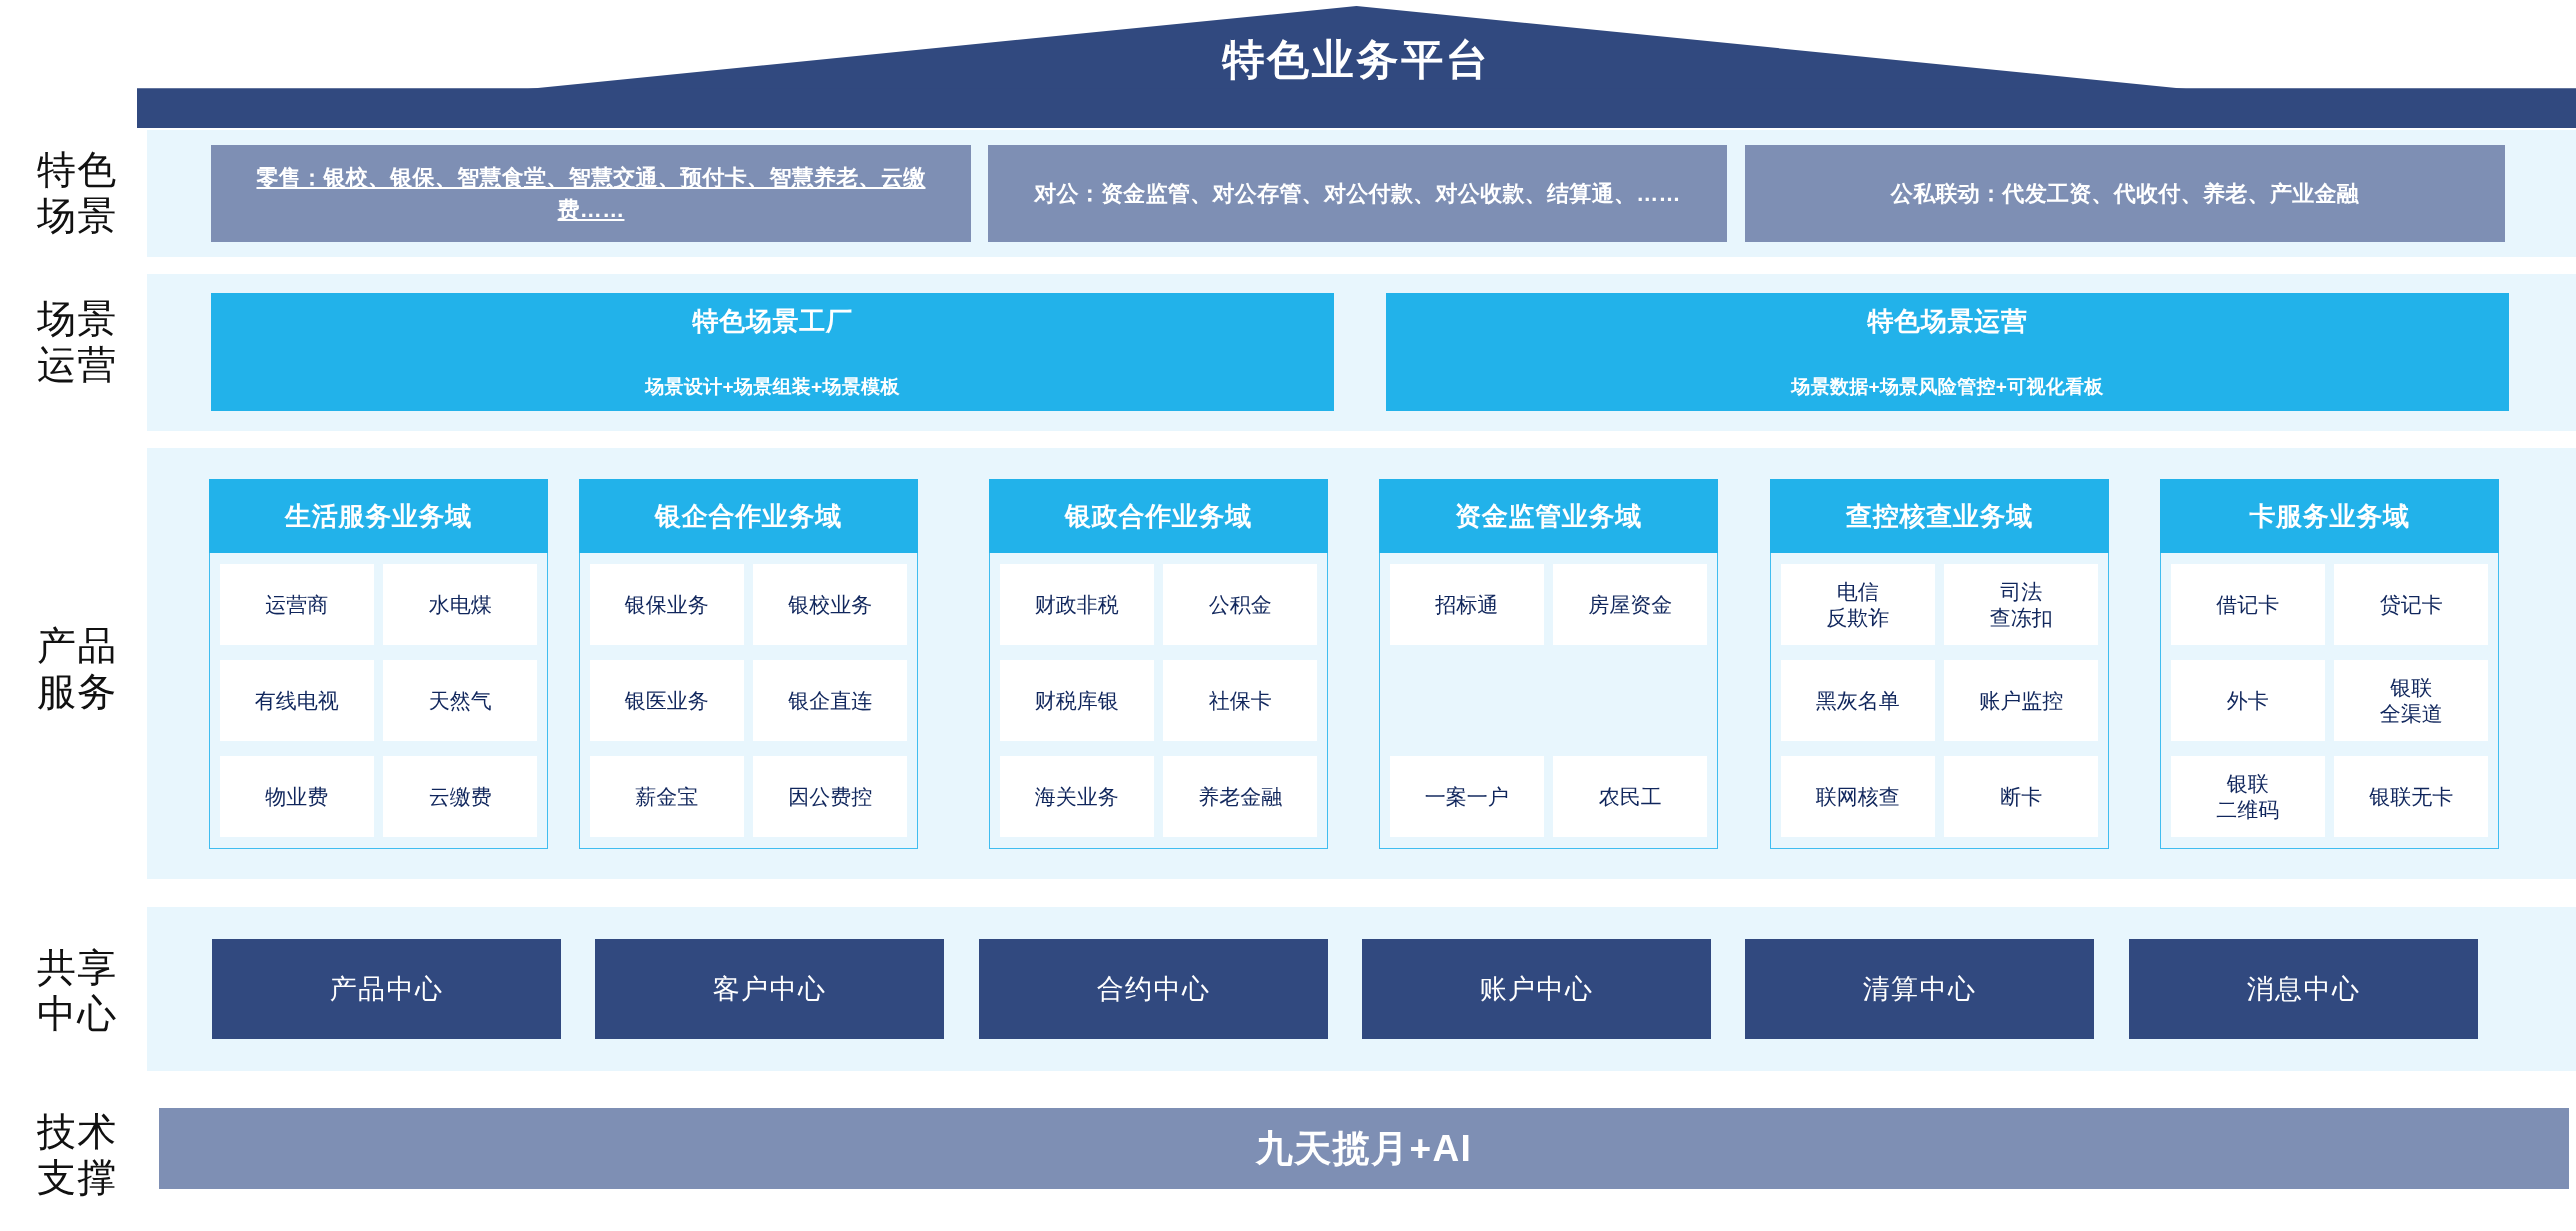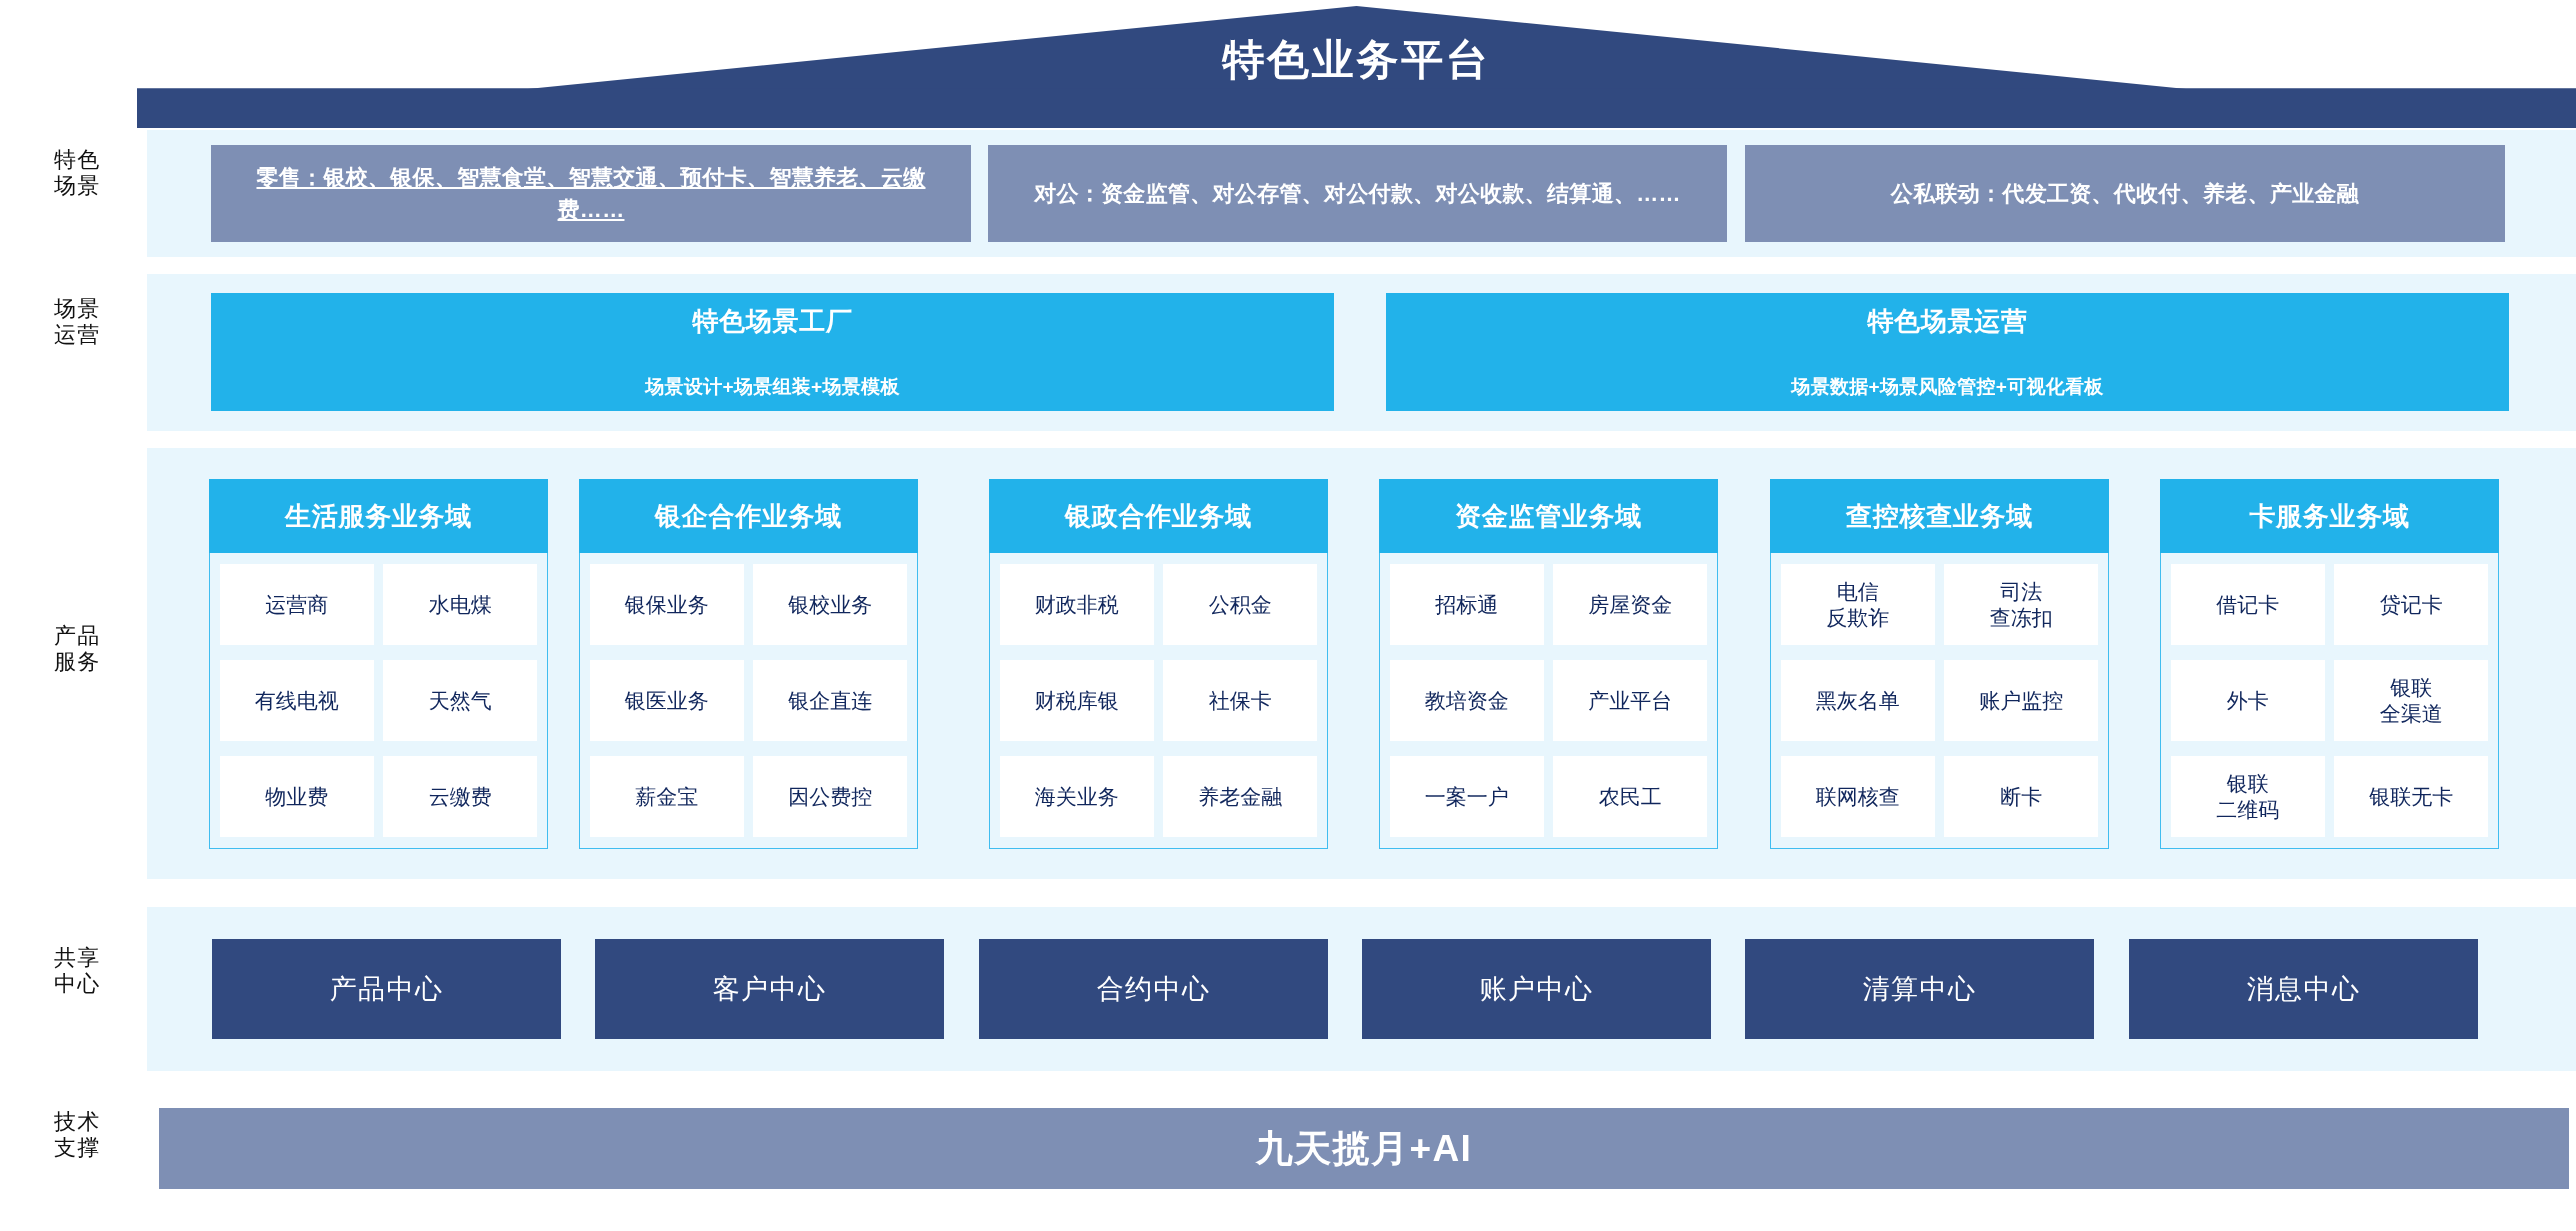--- a/index.html
+++ b/index.html
@@ -18,21 +18,21 @@
     position: absolute; left: 0; top: 31.5px; width: 100%;
     text-align: center; color: #ffffff;
     font-size: 42px; font-weight: bold; letter-spacing: 2.7px;
     line-height: 1.1;
   }
 
   
   .row-label {
     position: absolute; left: 12.3px; width: 130px;
     text-align: center; color: #111111;
-    font-size: 22px; font-weight: normal; line-height: 1.18;
+    font-size: 39px; font-weight: normal; line-height: 1.18;
     letter-spacing: 1.4px;
   }
 
   
   .band { position: absolute; left: 147px; width: 2429px; background: #e8f6fd; }
 
   
   .scen-box {
     position: absolute; background: #7e8fb4; color: #ffffff;
     display: flex; align-items: center; justify-content: center;
@@ -176,24 +176,20 @@
       </div>
     </div>
   </div>
 
   <div class="dom-col" style="left:1379px;">
     <div class="dom-head">资金监管业务域</div>
     <div class="dom-body">
       <div class="dom-row">
         <div class="dom-cell" style="white-space: pre-line;">招标通</div>
         <div class="dom-cell" style="white-space: pre-line;">房屋资金</div>
-      </div>
-      <div class="dom-row">
-        <div class="dom-cell" style="white-space: pre-line;">教培资金</div>
-        <div class="dom-cell" style="white-space: pre-line;">产业平台</div>
       </div>
       <div class="dom-row">
         <div class="dom-cell" style="white-space: pre-line;">一案一户</div>
         <div class="dom-cell" style="white-space: pre-line;">农民工</div>
       </div>
     </div>
   </div>
 
   <div class="dom-col" style="left:1770px;">
     <div class="dom-head">查控核查业务域</div>

